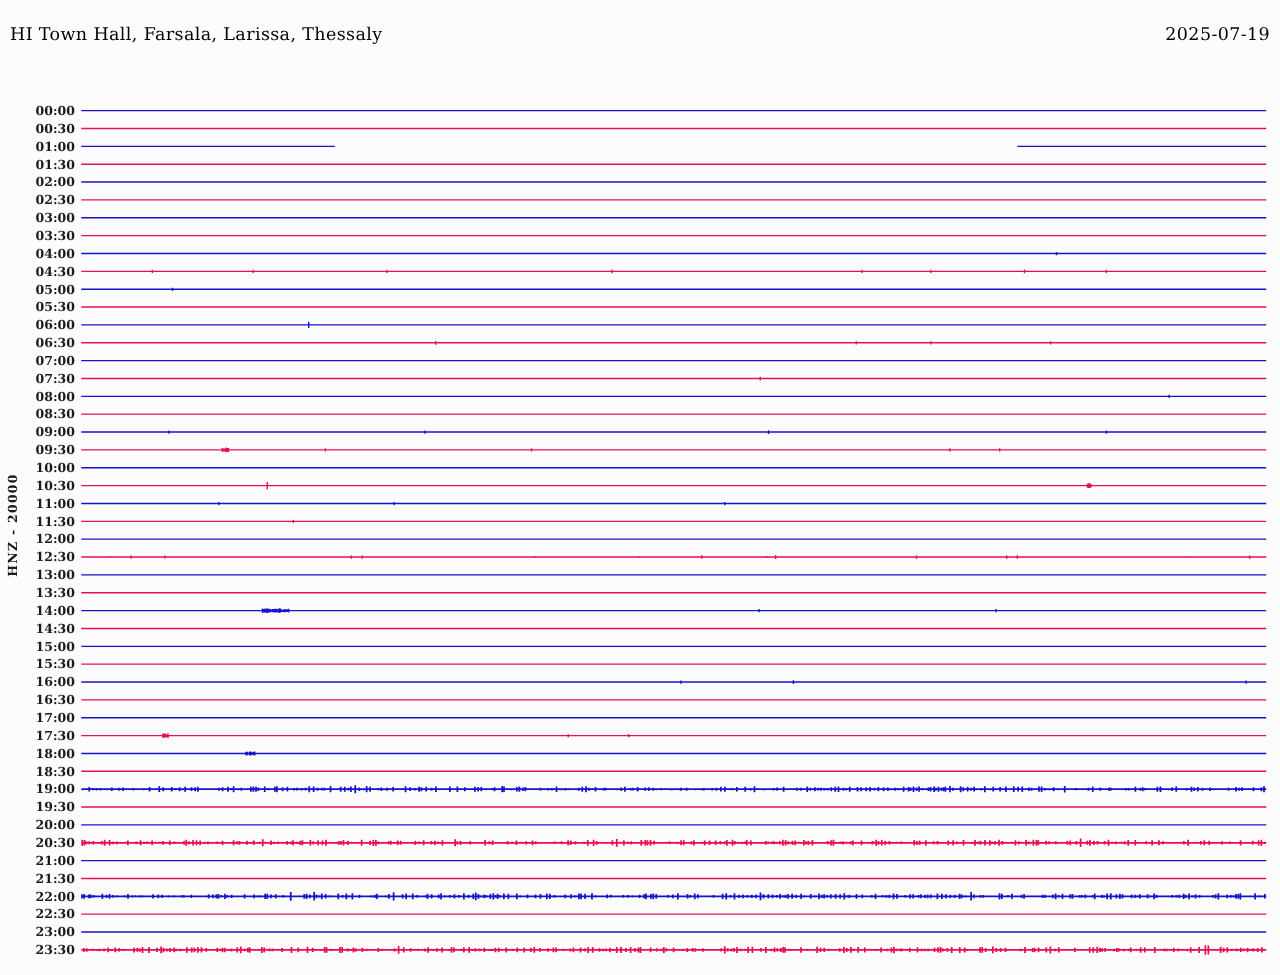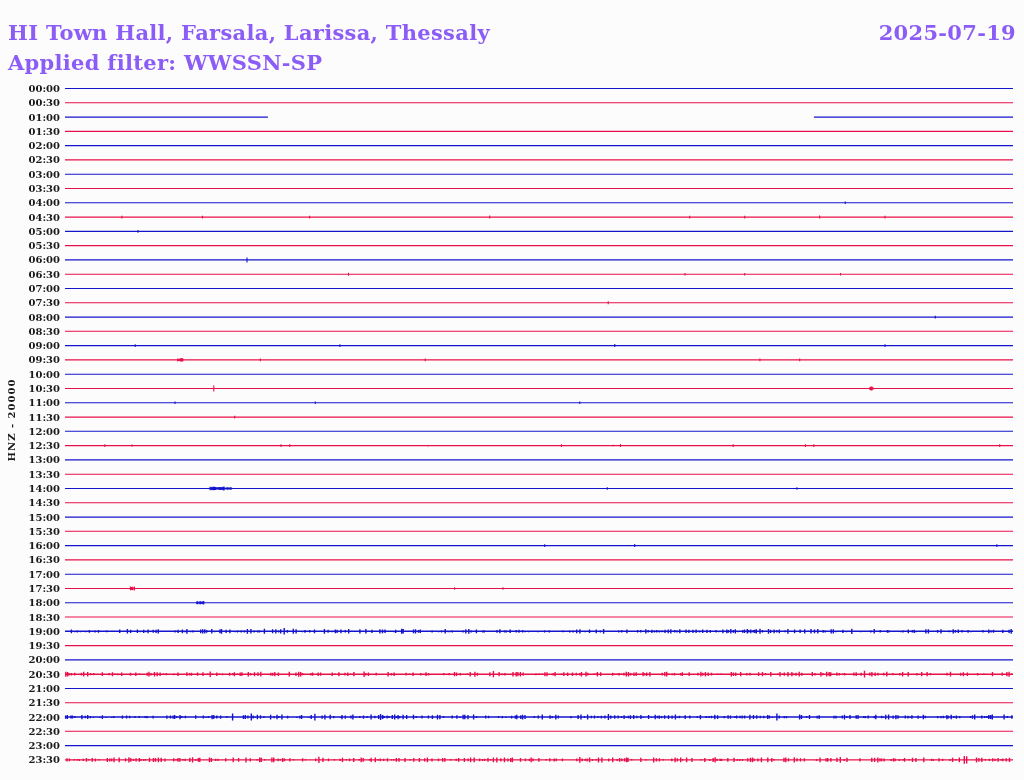--- a/index.html
+++ b/index.html
@@ -5,23 +5,23 @@
   html,body{margin:0;padding:0;}
   body{
     width:1024px;height:780px;
     background:#fcfcfc;
     font-family:"DejaVu Serif","Liberation Serif",serif;
     overflow:hidden;
   }
   #screen{position:relative;width:1024px;height:780px;background:#fcfcfc;}
   .hdr{
     position:absolute;
-    font-weight:bold;
-    font-size:21px;
-    color:#8b5cf6;
+    font-weight:normal;
+    font-size:14px;
+    color:#000000;
     white-space:nowrap;
     letter-spacing:0.3px;
   }
   #title{left:8px;top:20px;}
   #date{right:8px;top:20px;}
   #filter{left:8px;top:50px;}
   #ylabel{
     position:absolute;
     left:11px;top:420px;
     transform:translate(-50%,-50%) rotate(-90deg);
@@ -29,21 +29,20 @@
     white-space:nowrap;letter-spacing:1px;
   }
   svg{position:absolute;left:0;top:0;}
 </style>
 </head>
 <body>
 
 <div id="screen">
   <div id="title" class="hdr">HI Town Hall, Farsala, Larissa, Thessaly</div>
   <div id="date" class="hdr">2025-07-19</div>
-  <div id="filter" class="hdr">Applied filter: WWSSN-SP</div>
   <div id="ylabel">HNZ - 20000</div>
   <svg id="plot" width="1024" height="780" viewBox="0 0 1024 780" xmlns="http://www.w3.org/2000/svg">
       <path d="M65.0 88.5 L1013.0 88.5" stroke="#1414cc" stroke-width="1.1" fill="none"></path>
       <text x="60" y="92.0" text-anchor="end" font-family="&quot;DejaVu Serif&quot;,&quot;Liberation Serif&quot;,serif" font-size="10" font-weight="bold" fill="#1a1a1a">00:00</text>
       <path d="M65.0 102.8 L1013.0 102.8" stroke="#e8104a" stroke-width="1.1" fill="none"></path>
       <text x="60" y="106.3" text-anchor="end" font-family="&quot;DejaVu Serif&quot;,&quot;Liberation Serif&quot;,serif" font-size="10" font-weight="bold" fill="#1a1a1a">00:30</text>
       <path d="M65.0 117.1 L267.9 117.1 M813.9 117.1 L1013.0 117.1" stroke="#1414cc" stroke-width="1.1" fill="none"></path>
       <text x="60" y="120.6" text-anchor="end" font-family="&quot;DejaVu Serif&quot;,&quot;Liberation Serif&quot;,serif" font-size="10" font-weight="bold" fill="#1a1a1a">01:00</text>
       <path d="M65.0 131.4 L1013.0 131.4" stroke="#e8104a" stroke-width="1.1" fill="none"></path>
       <text x="60" y="134.9" text-anchor="end" font-family="&quot;DejaVu Serif&quot;,&quot;Liberation Serif&quot;,serif" font-size="10" font-weight="bold" fill="#1a1a1a">01:30</text>

